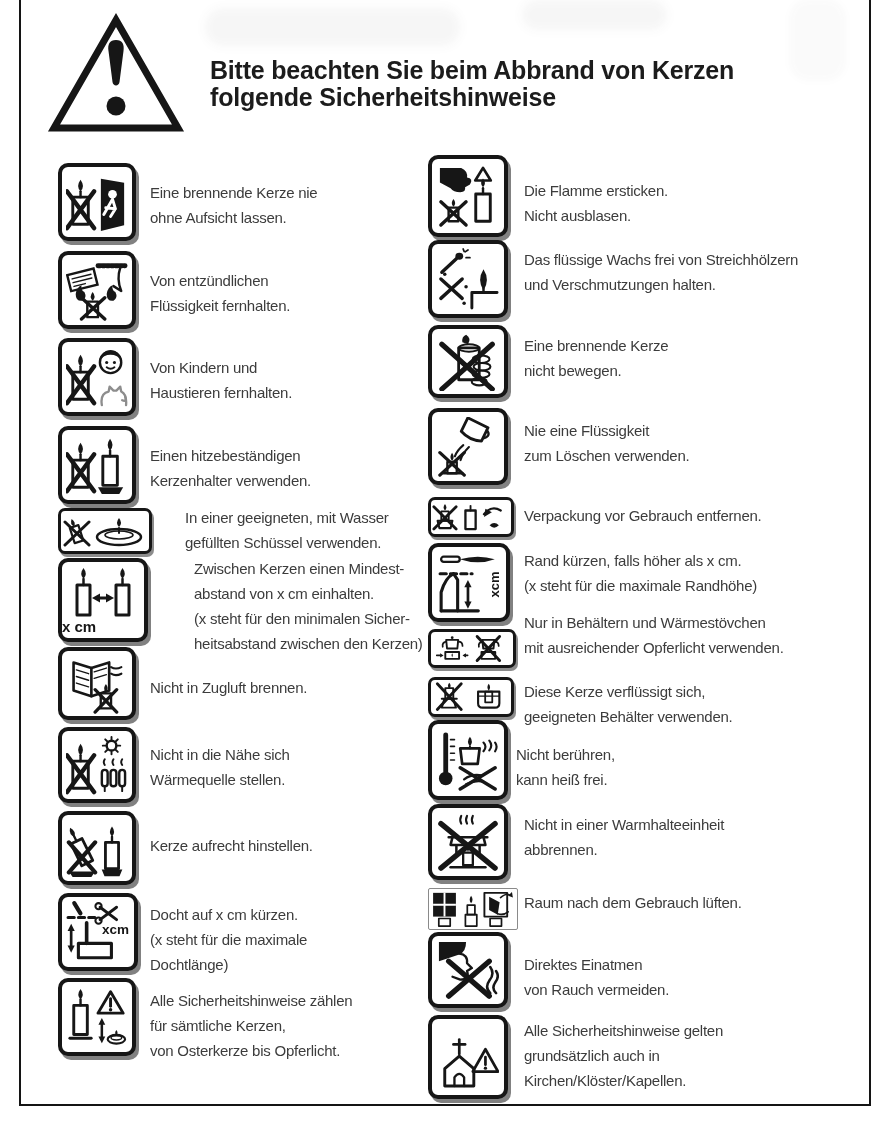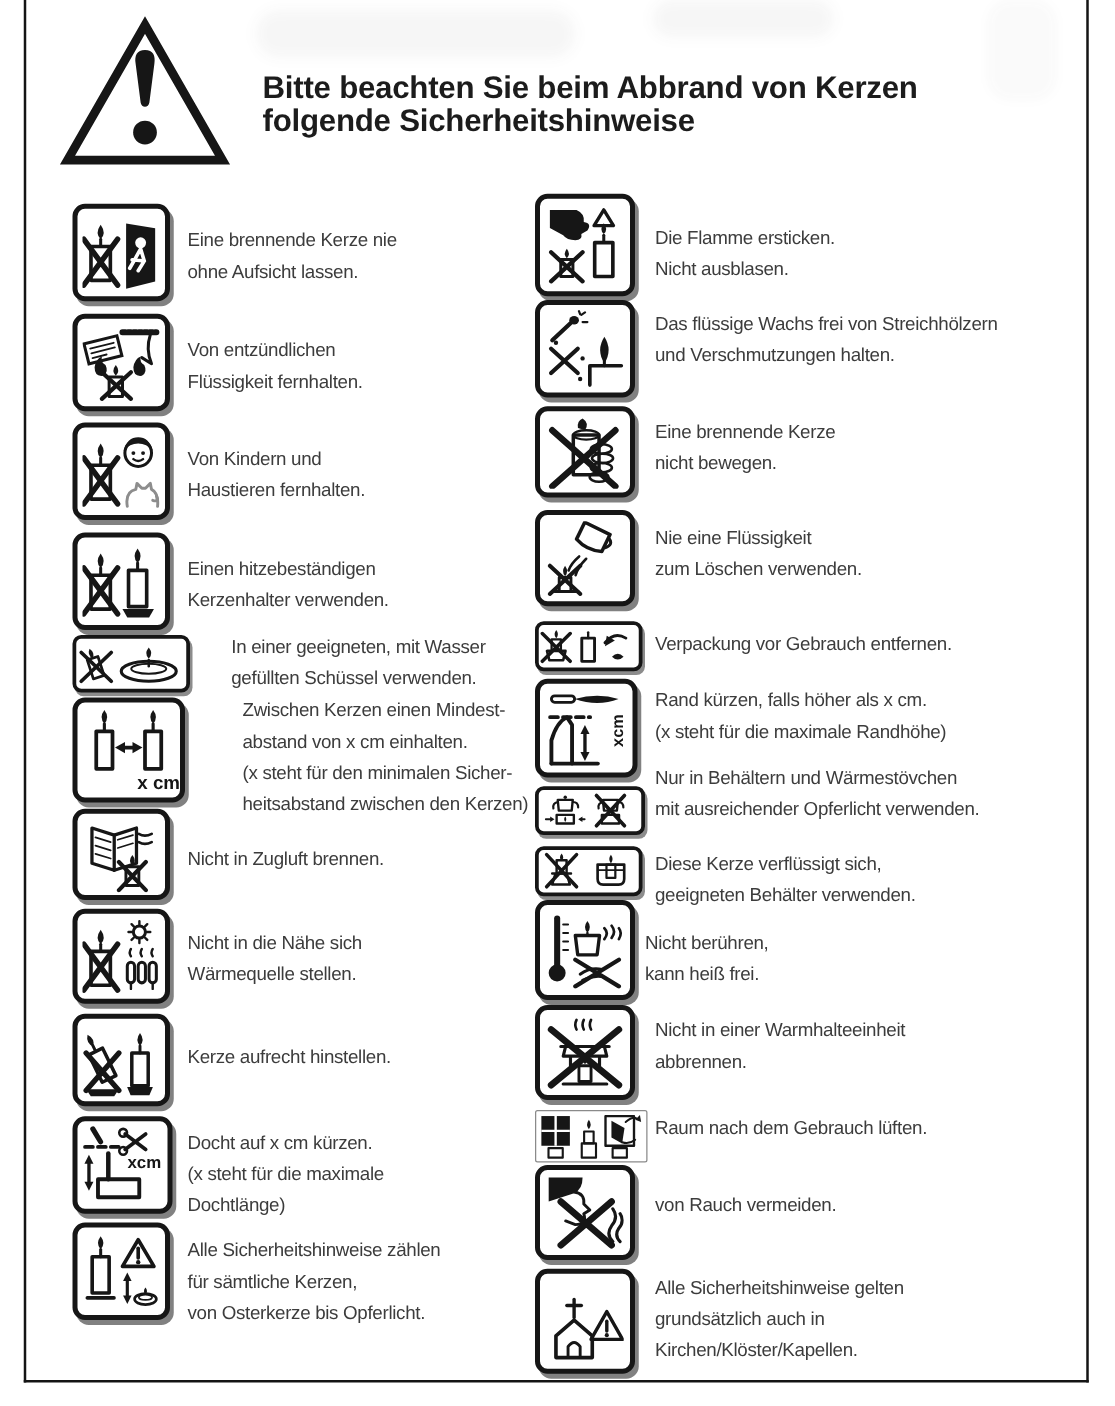--- a/index.html
+++ b/index.html
@@ -12,21 +12,21 @@
          color:#1c1c1c;line-height:27px;letter-spacing:-.2px;}
   .caption{position:absolute;font-size:15px;line-height:25px;letter-spacing:-.25px;color:#3c3c3c;}
   .pictobox{position:absolute;background:#fff;border:4px solid #161616;border-radius:10px;
             box-shadow:3px 4px 0 rgba(25,25,25,.55);box-sizing:border-box;
             display:flex;align-items:center;justify-content:center;}
   .pictobox.thin{border-width:3px;border-radius:7px;box-shadow:2px 3px 0 rgba(25,25,25,.5);}
   .pictobox.plain{border:1px solid #8a8a8a;border-radius:2px;box-shadow:none;}
   .s{stroke:#161616;fill:none;stroke-linecap:round;stroke-linejoin:round;}
   .f{fill:#161616;stroke:none;}
   .icoLabel{position:absolute;font-weight:bold;color:#161616;}
-  .lbl-xcm-bottom{left:0;right:0;bottom:3px;text-align:right;font-size:15px;}
+  .lbl-xcm-bottom{left:0;right:0;bottom:3px;text-align:left;font-size:15px;}
   .lbl-xcm-mid{right:5px;top:25px;font-size:13.5px;}
   .lbl-xcm-rot{right:-1px;top:30px;font-size:13px;transform:rotate(-90deg);transform-origin:center;}
 </style>
 </head>
 <body>
 
 <div class="page">
   <div class="frame"></div>
 
   <div class="smudge" style="left:205px;top:8px;width:255px;height:38px;"></div>
@@ -453,20 +453,21 @@
 
   <div class="pictobox" style="left:428px;top:932px;width:80px;height:76px;">
     <svg width="62" height="60" viewBox="0 0 64 62">
       <path class="f" d="M2 2h28q0 10-7 13L2 22z"></path>
       <path class="s" d="M23 14q9 1 8 10l5 5-5 3q3 9-7 9l-8-3" stroke-width="2.4"></path>
       <path class="s" d="M12 22 54 58M54 22 12 58" stroke-width="5.5"></path>
       <path class="s" d="M55 28q5 7-1 14q-5 7 1 13M61 32q4 6-1 12q-4 6 1 11" stroke-width="2.6"></path>
     </svg>
   </div>
   <div class="caption" style="left:524px;top:952px;width:350px;">
+    <div>Direktes Einatmen</div>
     <div>von Rauch vermeiden.</div>
   </div>
 
   <div class="pictobox" style="left:428px;top:1015px;width:80px;height:84px;">
     <svg width="62" height="66" viewBox="0 0 64 68">
       <path class="s" d="M8 64V46l15-13 15 13v18z" stroke-width="3"></path>
       <path class="s" d="M18 64v-9q5-7 10 0v9" stroke-width="2.4"></path>
       <line class="s" x1="23" y1="16" x2="23" y2="31" stroke-width="2.8"></line>
       <line class="s" x1="17" y1="21" x2="29" y2="21" stroke-width="2.8"></line>
       <path class="s" d="M50 26l13 23H37z" stroke-width="2.8"></path>

